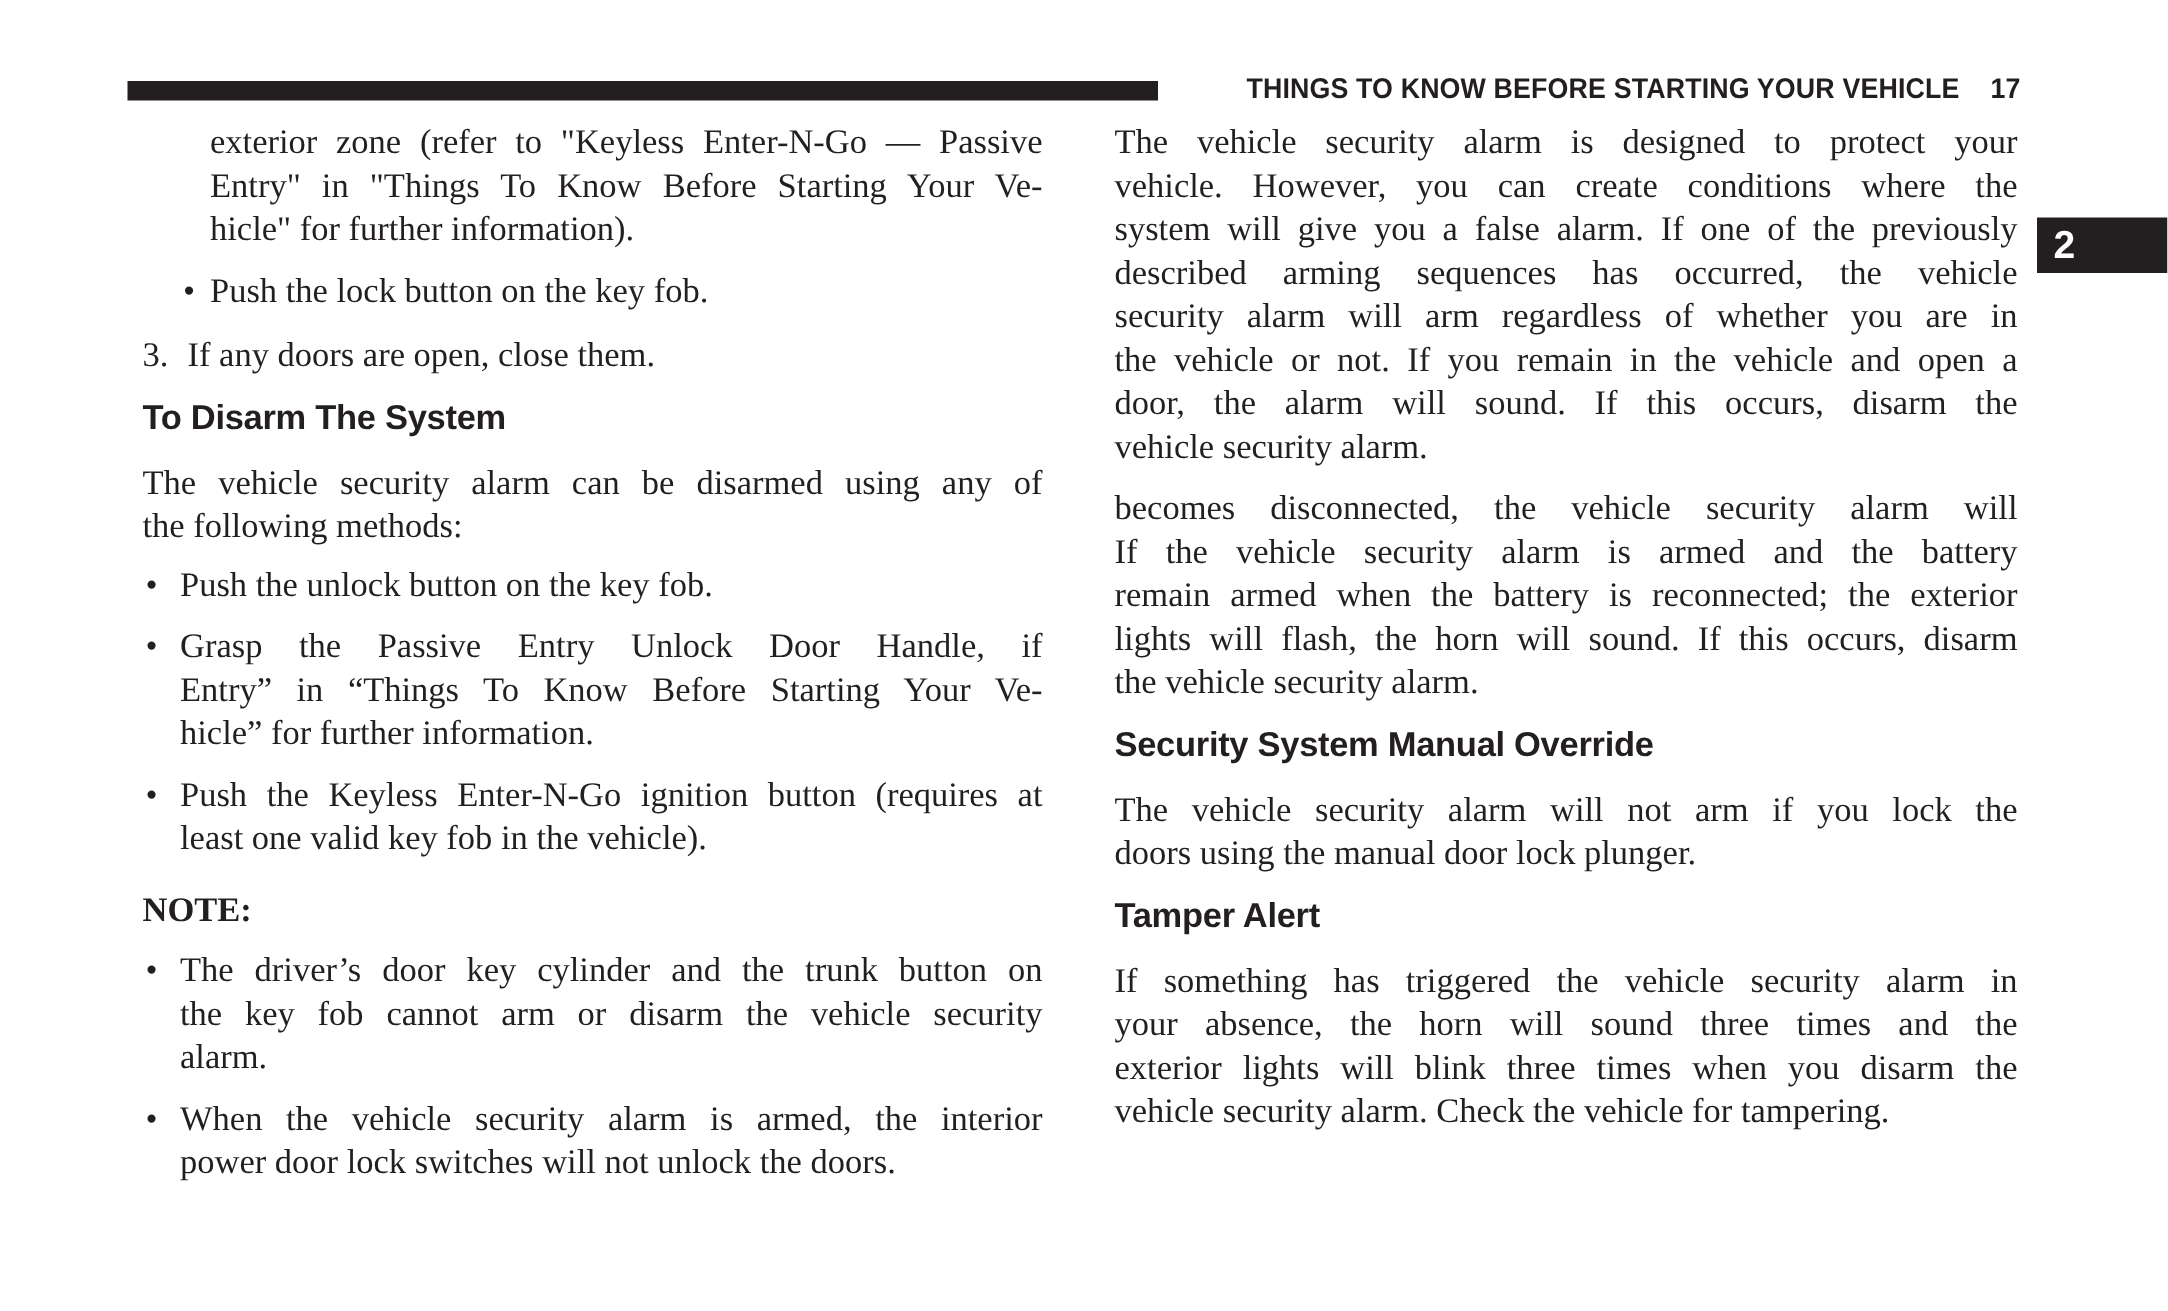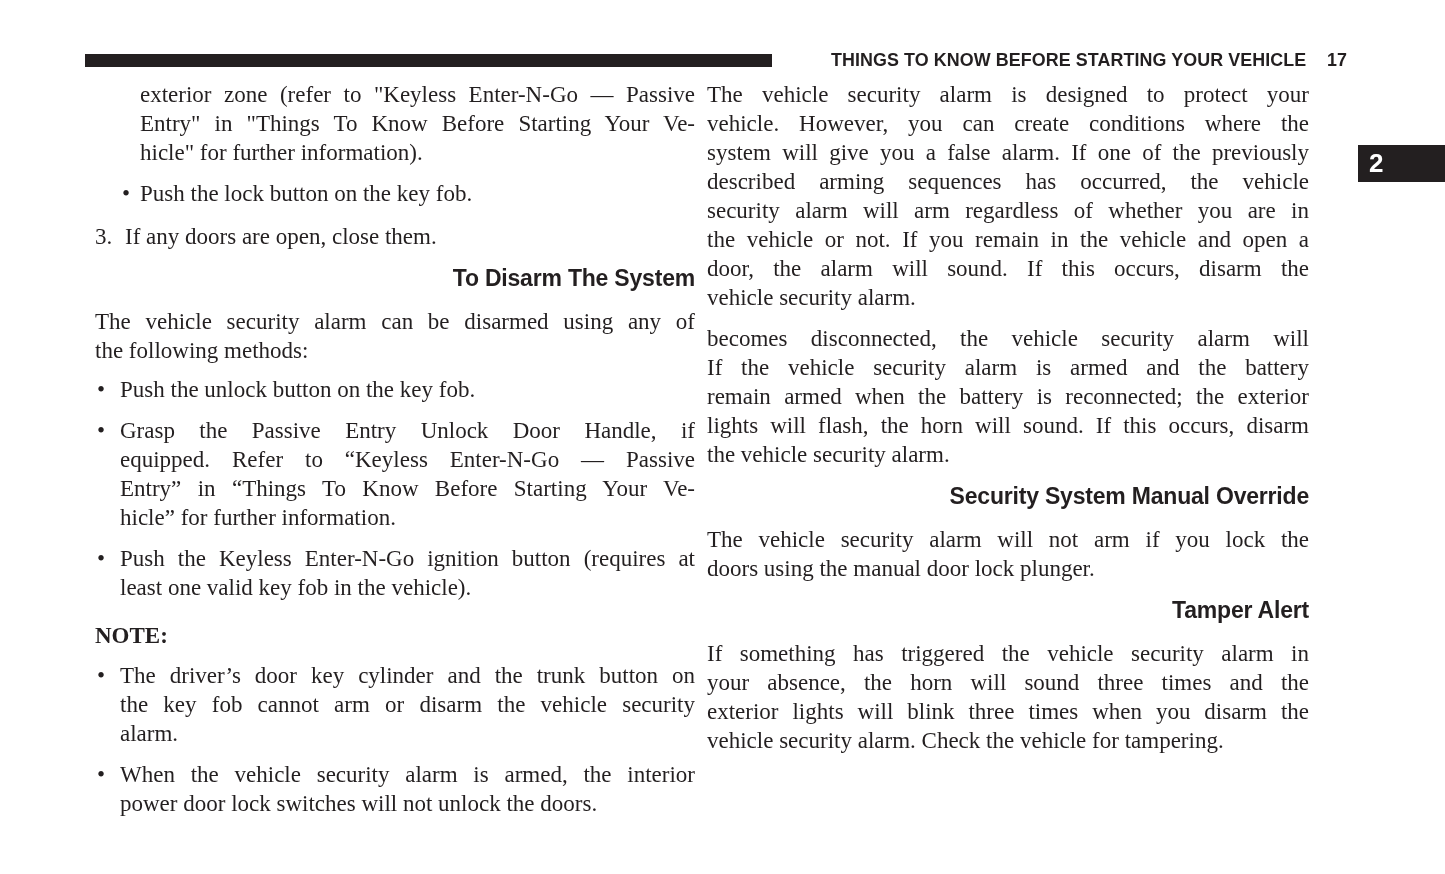--- a/index.html
+++ b/index.html
@@ -22,28 +22,28 @@
   
   .tab{
     position:absolute;left:1358px;top:145px;width:87px;height:37px;background:#231f20;
     color:#ffffff;font-family:"Liberation Sans", sans-serif;font-weight:bold;font-size:26px;
     display:flex;align-items:center;padding-left:11px;box-sizing:border-box;
   }
 
   
   .col{position:absolute;top:80px;font-size:23px;line-height:29px;}
   .col-left{left:95px;width:600px;}
-  .col-right{left:707px;width:602px;}
+  .col-right{left:743px;width:602px;}
 
   .jline{text-align:justify;text-align-last:justify;}
   .jpara .jline:last-child{text-align-last:left;}
 
   h2{
     font-family:"Liberation Sans", sans-serif;font-weight:bold;
-    font-size:23px;line-height:26px;margin:0;white-space:nowrap;letter-spacing:-0.2px;text-align:right;
+    font-size:23px;line-height:26px;margin:0;white-space:nowrap;letter-spacing:-0.2px;
   }
   .note-label{font-weight:bold;line-height:29px;}
 
   .li{position:relative;padding-left:25px;}
   .li .marker{position:absolute;left:2px;top:0;}
   .li.nested{padding-left:45px;}
   .li.nested .marker{left:27px;}
   .li.numbered{padding-left:30px;}
   .li.numbered .marker{left:0;}
   .cont{margin-left:45px;}
@@ -95,21 +95,20 @@
       <span class="marker">•</span>
       <div class="jpara">
           <div class="jline">Push the unlock button on the key fob.</div>
         </div>
     </div>
 
     <div class="li" style="margin-top:12px">
       <span class="marker">•</span>
       <div class="jpara">
           <div class="jline">Grasp the Passive Entry Unlock Door Handle, if</div>
-          <div class="jline">equipped. Refer to “Keyless Enter-N-Go — Passive</div>
           <div class="jline">Entry” in “Things To Know Before Starting Your Ve-</div>
           <div class="jline">hicle” for further information.</div>
         </div>
     </div>
 
     <div class="li" style="margin-top:12px">
       <span class="marker">•</span>
       <div class="jpara">
           <div class="jline">Push the Keyless Enter-N-Go ignition button (requires at</div>
           <div class="jline">least one valid key fob in the vehicle).</div>

